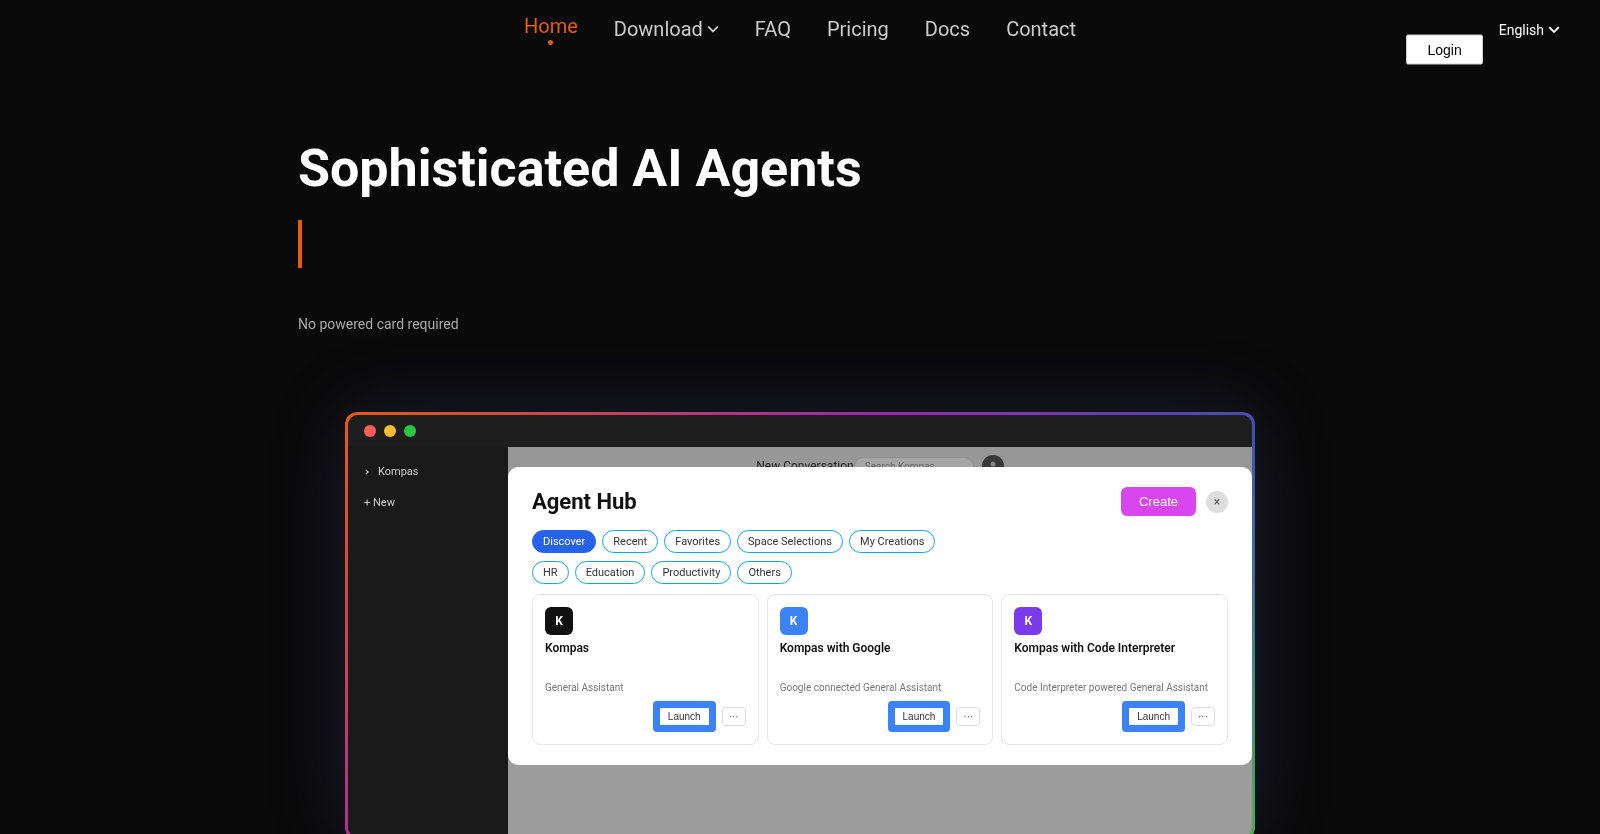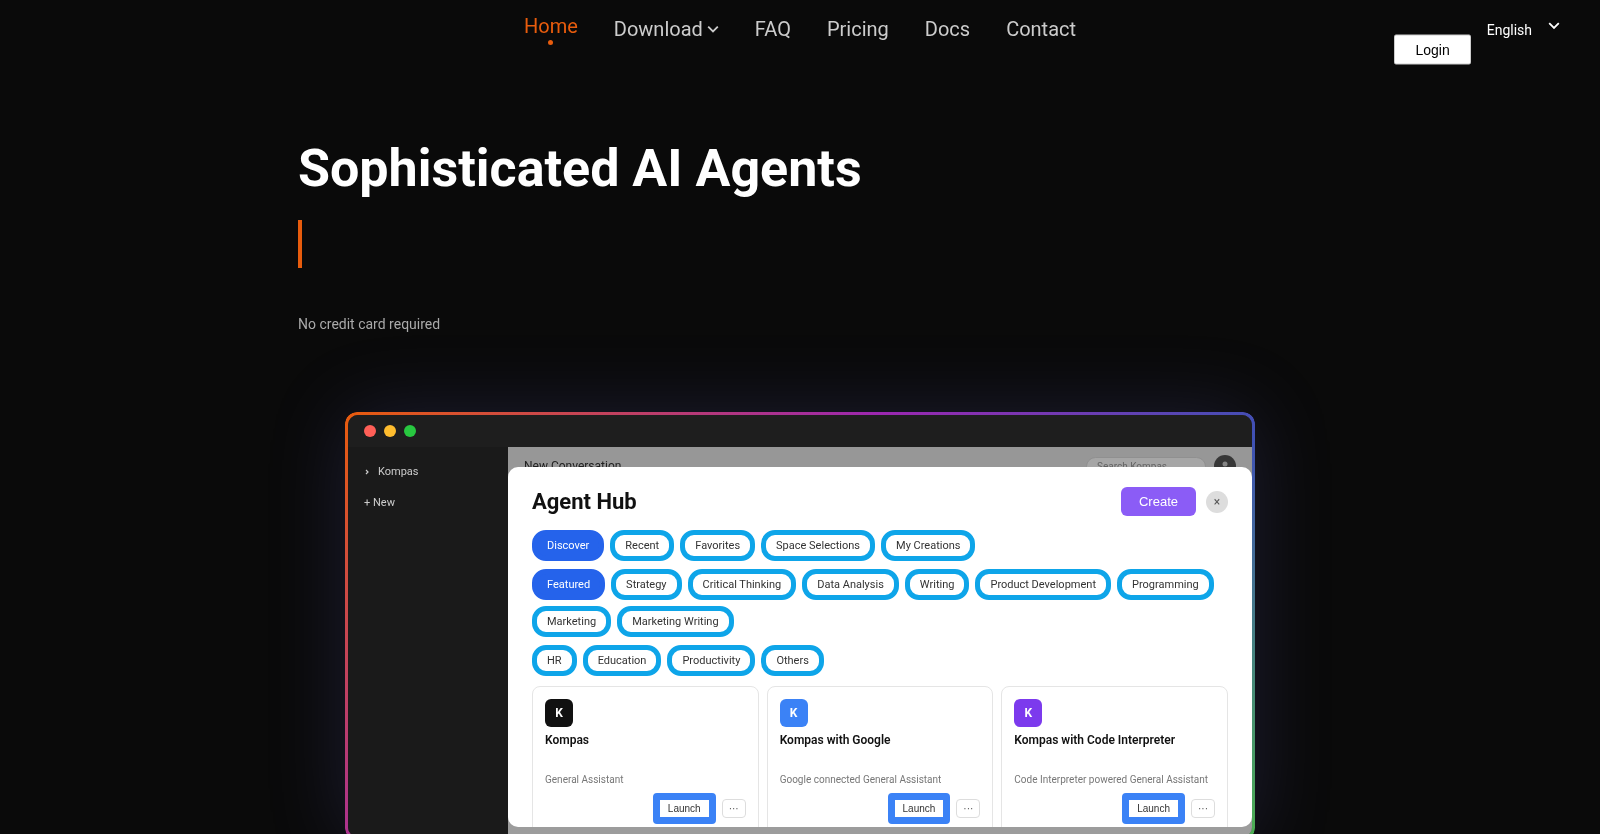--- a/index.html
+++ b/index.html
@@ -69,22 +69,22 @@
       padding: 6px 20px;
       font-size: 14px;
       cursor: pointer;
       border-radius: 2px;
       margin-top: 41px;
     }
     .lang-selector {
       color: #fff;
       font-size: 14px;
       display: flex;
-      align-items: flex-start;
-      gap: 16px;
+      align-items: center;
+      gap: 4px;
       cursor: pointer;
     }
 
     
     .hero {
       padding: 80px 0 40px 298px;
     }
     .hero-title {
       font-size: 52px;
       font-weight: 700;
@@ -181,21 +181,21 @@
       flex: 1;
       background: #f0f0f0;
       position: relative;
     }
 
     .app-main-header {
       background: #e8e8e8;
       padding: 8px 16px;
       display: flex;
       align-items: center;
-      justify-content: space-between;
+      justify-content: center;
     }
     .app-main-title {
       font-size: 12px;
       color: #333;
     }
     .search-bar {
       background: #fff;
       border: 1px solid #ddd;
       border-radius: 14px;
       padding: 3px 10px;
@@ -242,41 +242,41 @@
       border-radius: 50%;
       background: #ddd;
       display: flex;
       align-items: center;
       justify-content: center;
       font-size: 12px;
       color: #555;
       cursor: pointer;
     }
     .create-btn {
-      background: #8b5cf6;
+      background: #d946ef;
       color: #fff;
       border: none;
       padding: 7px 18px;
       border-radius: 6px;
       font-size: 13px;
       cursor: pointer;
     }
 
     .tab-row {
       display: flex;
       gap: 6px;
       margin-bottom: 8px;
       flex-wrap: wrap;
     }
     .tab-pill {
       padding: 4px 10px;
       border-radius: 14px;
       font-size: 11px;
       cursor: pointer;
-      border: 5px solid #0ea5e9;
+      border: 1px solid #0ea5e9;
       color: #333;
       background: #fff;
     }
     .tab-pill.active-blue {
       background: #2563eb;
       color: #fff;
       border-color: #2563eb;
     }
     .tab-pill.active-dark {
       background: #2563eb;
@@ -386,21 +386,21 @@
       <svg width="12" height="8" viewBox="0 0 10 6" fill="none">
           <path d="M1 1l4 4 4-4" stroke="#fff" stroke-width="1.5"></path>
         </svg>
     </span>
   </div>
 </nav>
 
 <section class="hero">
   <h1 class="hero-title">Sophisticated AI Agents</h1>
   <div class="hero-bar"></div>
-  <p class="no-cc">No credit card required</p>
+  <p class="no-cc">No powered card required</p>
 </section>
 
 <div style="display:flex; justify-content:center; padding: 0 40px;">
   <div class="screenshot-container">
     <div class="app-chrome">
       <div class="app-inner">
 
         <div class="app-titlebar">
           <span class="dot dot-red"></span>
           <span class="dot dot-yellow"></span>
@@ -449,31 +449,20 @@
                 </div>
 
                 <div class="tab-row">
                   <span class="tab-pill active-blue">Discover</span>
                   <span class="tab-pill">Recent</span>
                   <span class="tab-pill">Favorites</span>
                   <span class="tab-pill">Space Selections</span>
                   <span class="tab-pill">My Creations</span>
                 </div>
 
-                <div class="tab-row">
-                  <span class="tab-pill active-dark">Featured</span>
-                  <span class="tab-pill">Strategy</span>
-                  <span class="tab-pill">Critical Thinking</span>
-                  <span class="tab-pill">Data Analysis</span>
-                  <span class="tab-pill">Writing</span>
-                  <span class="tab-pill">Product Development</span>
-                  <span class="tab-pill">Programming</span>
-                  <span class="tab-pill">Marketing</span>
-                  <span class="tab-pill">Marketing Writing</span>
-                </div>
 
                 <div class="tab-row">
                   <span class="tab-pill">HR</span>
                   <span class="tab-pill">Education</span>
                   <span class="tab-pill">Productivity</span>
                   <span class="tab-pill">Others</span>
                 </div>
 
                 <div class="agent-grid">
 

